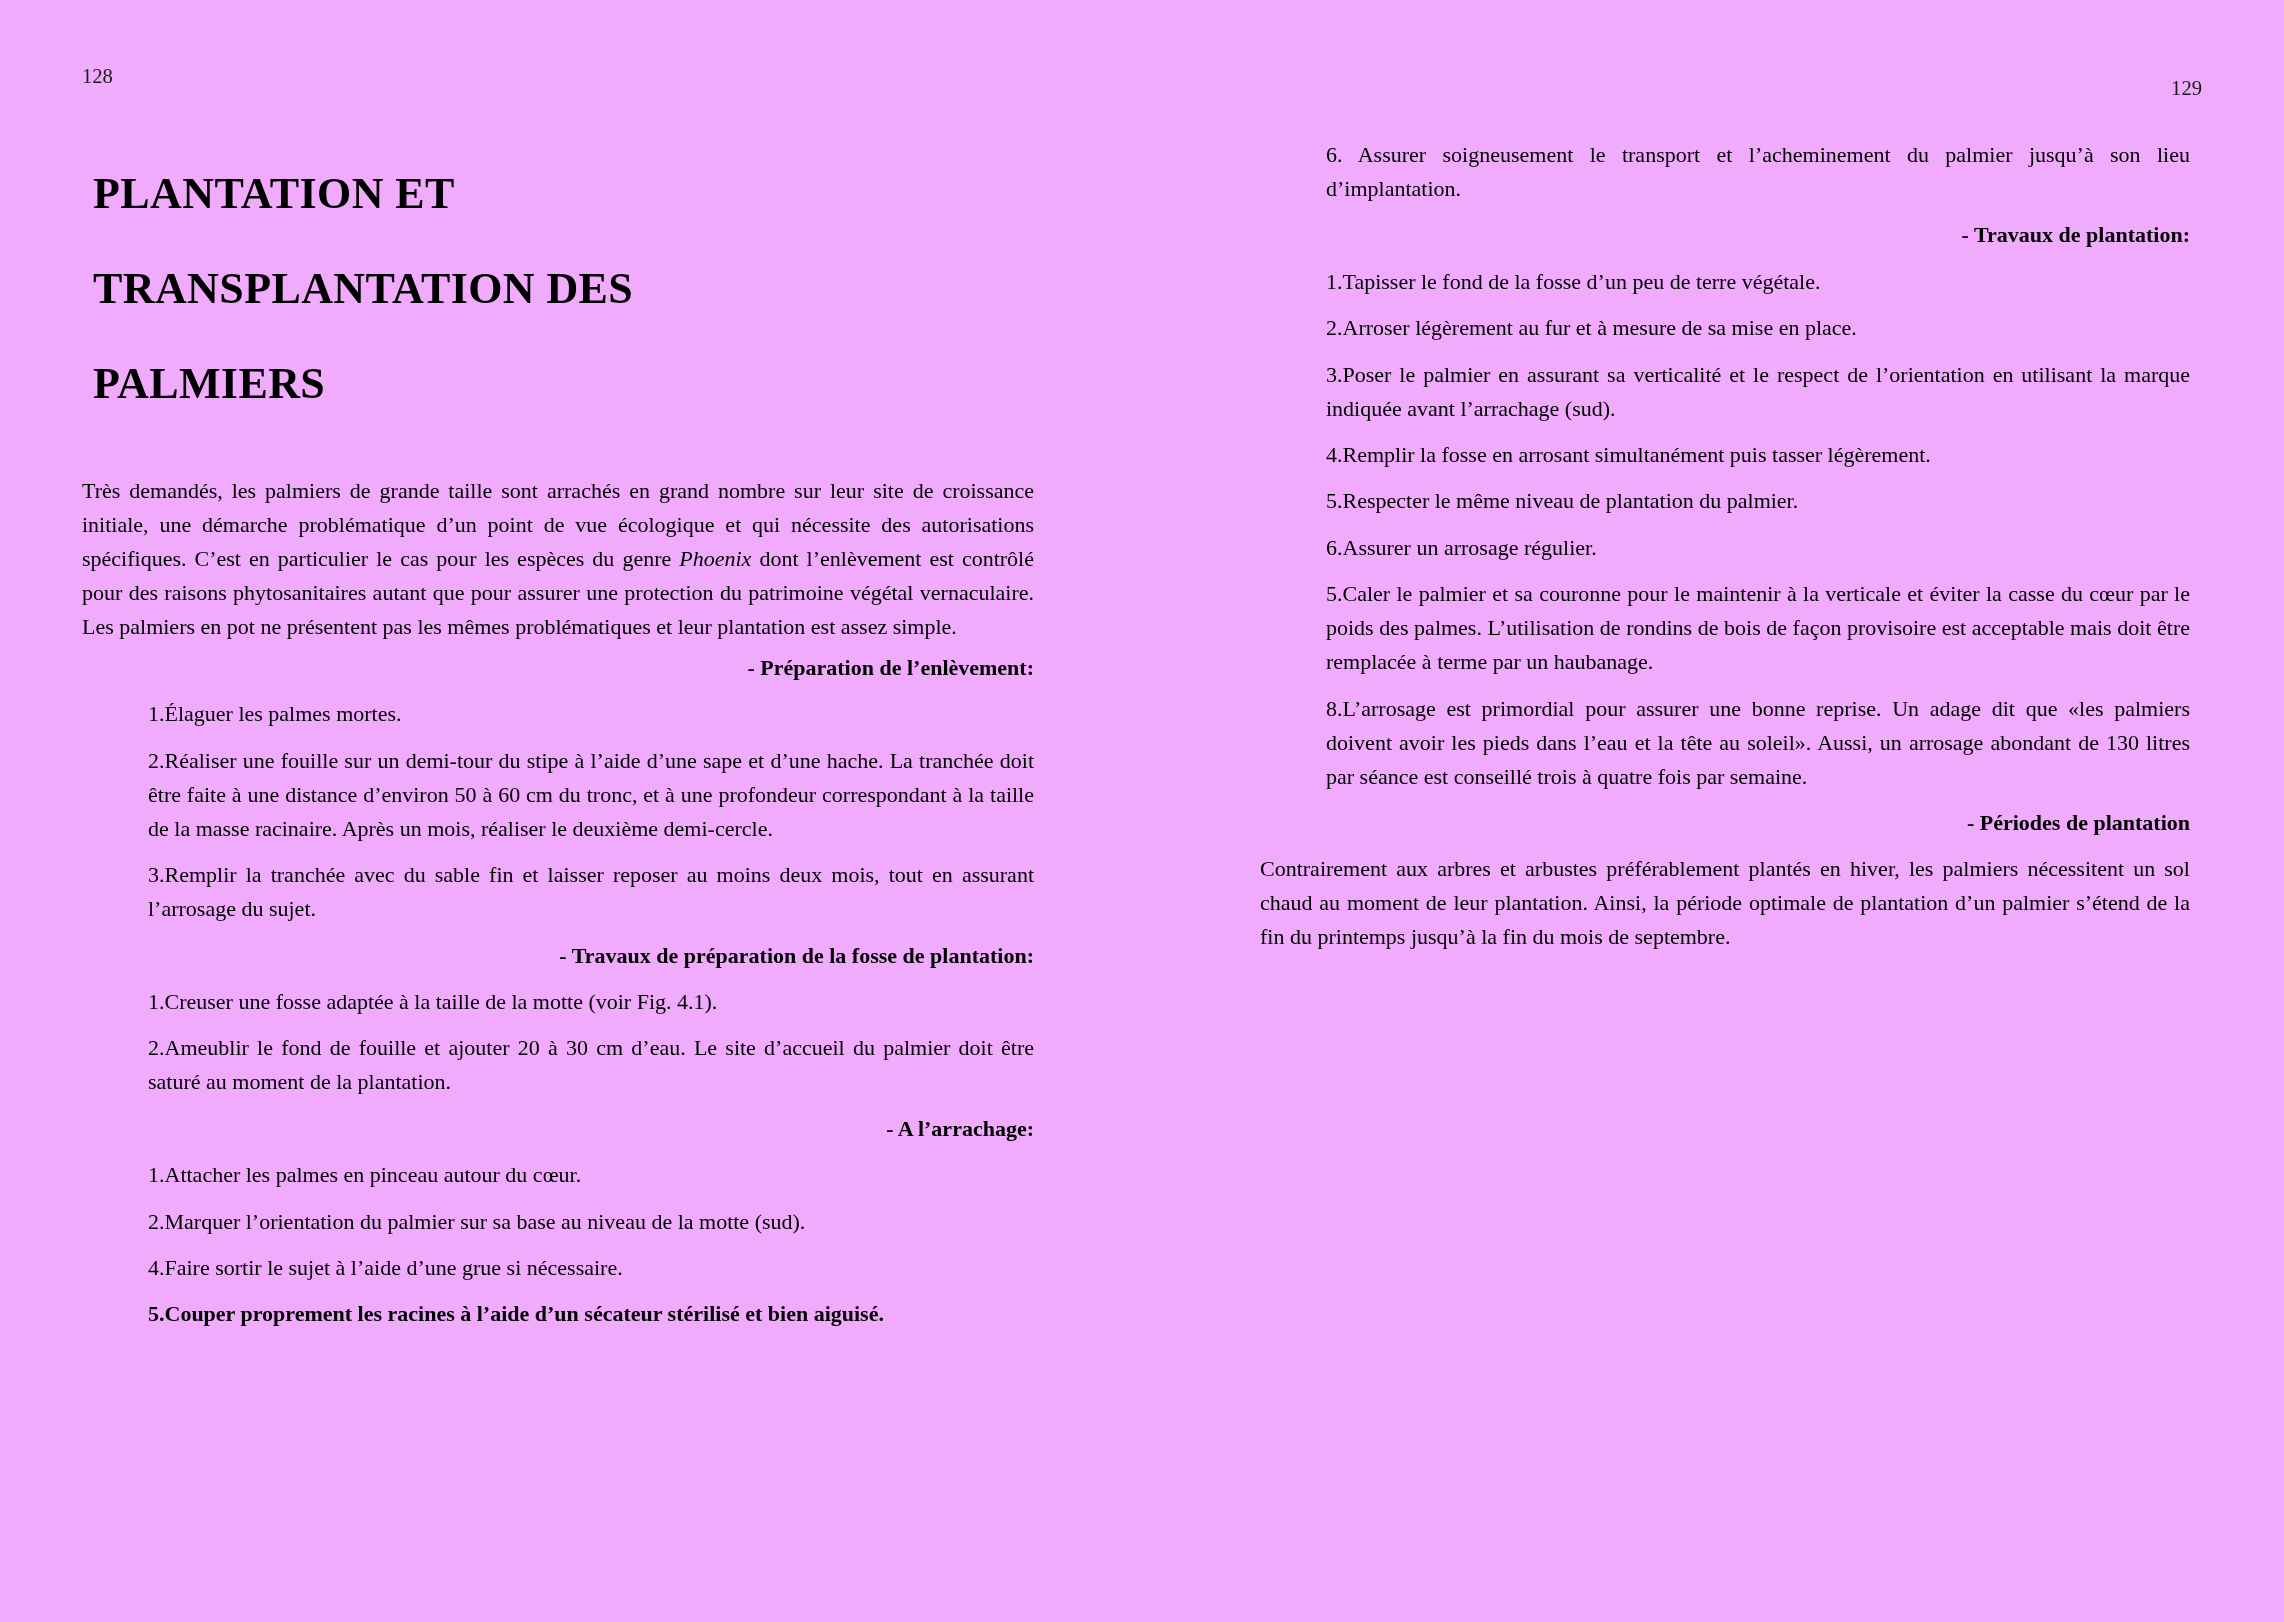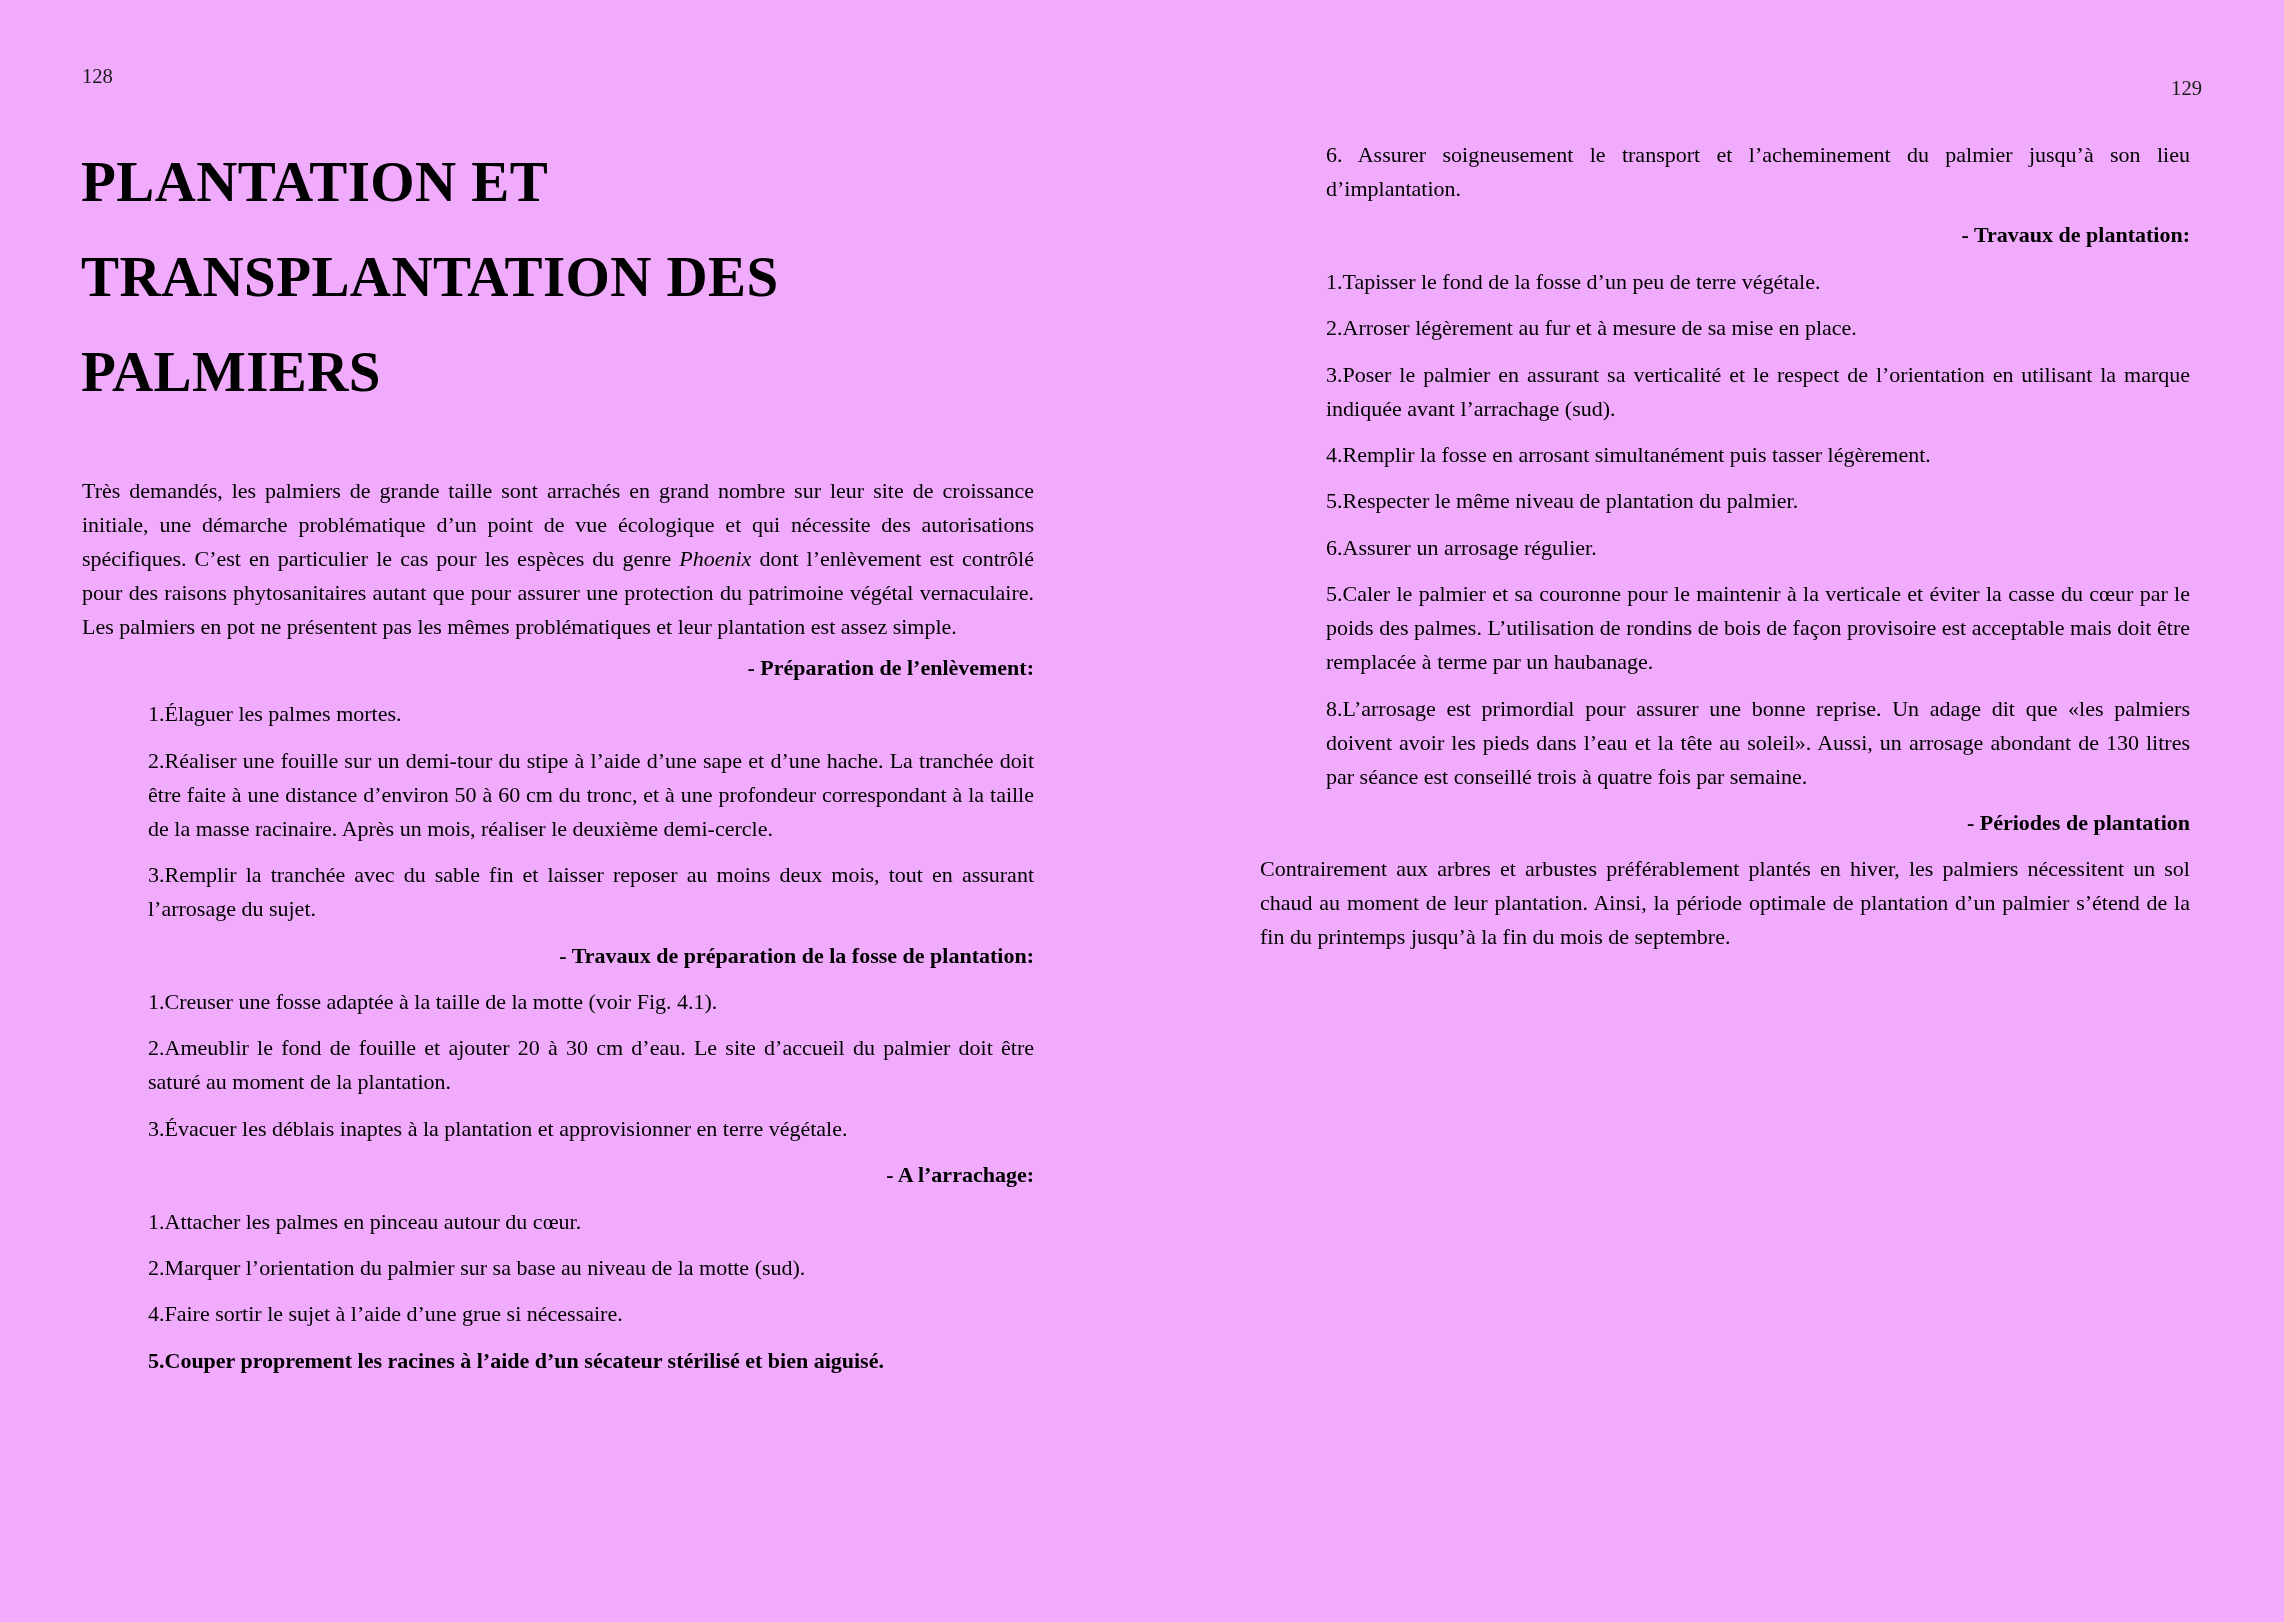--- a/index.html
+++ b/index.html
@@ -24,22 +24,22 @@
     color: #1a1a1a;
   }
   .folio-left  { left: 82px; }
   .folio-right { right: 82px; text-align: right; margin-top: 12px; }
 
   .title {
     position: absolute;
     left: 81px;
     top: 134px;
     width: 956px;
-    margin: 0;
-    font-size: 57px;
+    margin: 12px;
+    font-size: 44px;
     line-height: 95px;
     font-weight: bold;
     letter-spacing: 0.4px;
     color: #000000;
   }
   .title span { display: block; }
 
   .body-col {
     position: absolute;
     font-size: 22px;
@@ -93,21 +93,20 @@
       <p class="para intro"><span>Très demandés, les palmiers de grande taille sont arrachés en grand nombre sur leur site de croissance initiale, une démarche problématique d’un point de vue écologique et qui nécessite des autorisations spécifiques. C’est en particulier le cas pour les espèces du genre </span><span class="italic">Phoenix</span><span> dont l’enlèvement est contrôlé pour des raisons phytosanitaires autant que pour assurer une protection du patrimoine végétal vernaculaire. Les palmiers en pot ne présentent pas les mêmes problématiques et leur plantation est assez simple.</span></p>
 
       <p class="sec-head">- Préparation de l’enlèvement:</p>
       <p class="item">1.Élaguer les palmes mortes.</p>
       <p class="item">2.Réaliser une fouille sur un demi-tour du stipe à l’aide d’une sape et d’une hache. La tranchée doit être faite à une distance d’environ 50 à 60 cm du tronc, et à une profondeur correspondant à la taille de la masse racinaire. Après un mois, réaliser le deuxième demi-cercle.</p>
       <p class="item">3.Remplir la tranchée avec du sable fin et laisser reposer au moins deux mois, tout en assurant l’arrosage du sujet.</p>
 
       <p class="sec-head">- Travaux de préparation de la fosse de plantation:</p>
       <p class="item">1.Creuser une fosse adaptée à la taille de la motte (voir Fig. 4.1).</p>
       <p class="item">2.Ameublir le fond de fouille et ajouter 20 à 30 cm d’eau. Le site d’accueil du palmier doit être saturé au moment de la plantation.</p>
-      <p class="item">3.Évacuer les déblais inaptes à la plantation et approvisionner en terre végétale.</p>
 
       <p class="sec-head">- A l’arrachage:</p>
       <p class="item">1.Attacher les palmes en pinceau autour du cœur.</p>
       <p class="item">2.Marquer l’orientation du palmier sur sa base au niveau de la motte (sud).</p>
       <p class="item">4.Faire sortir le sujet à l’aide d’une grue si nécessaire.</p>
       <p class="item">5.Couper proprement les racines à l’aide d’un sécateur stérilisé et bien aiguisé.</p>
     </div>
   </div>
 
   <div>

